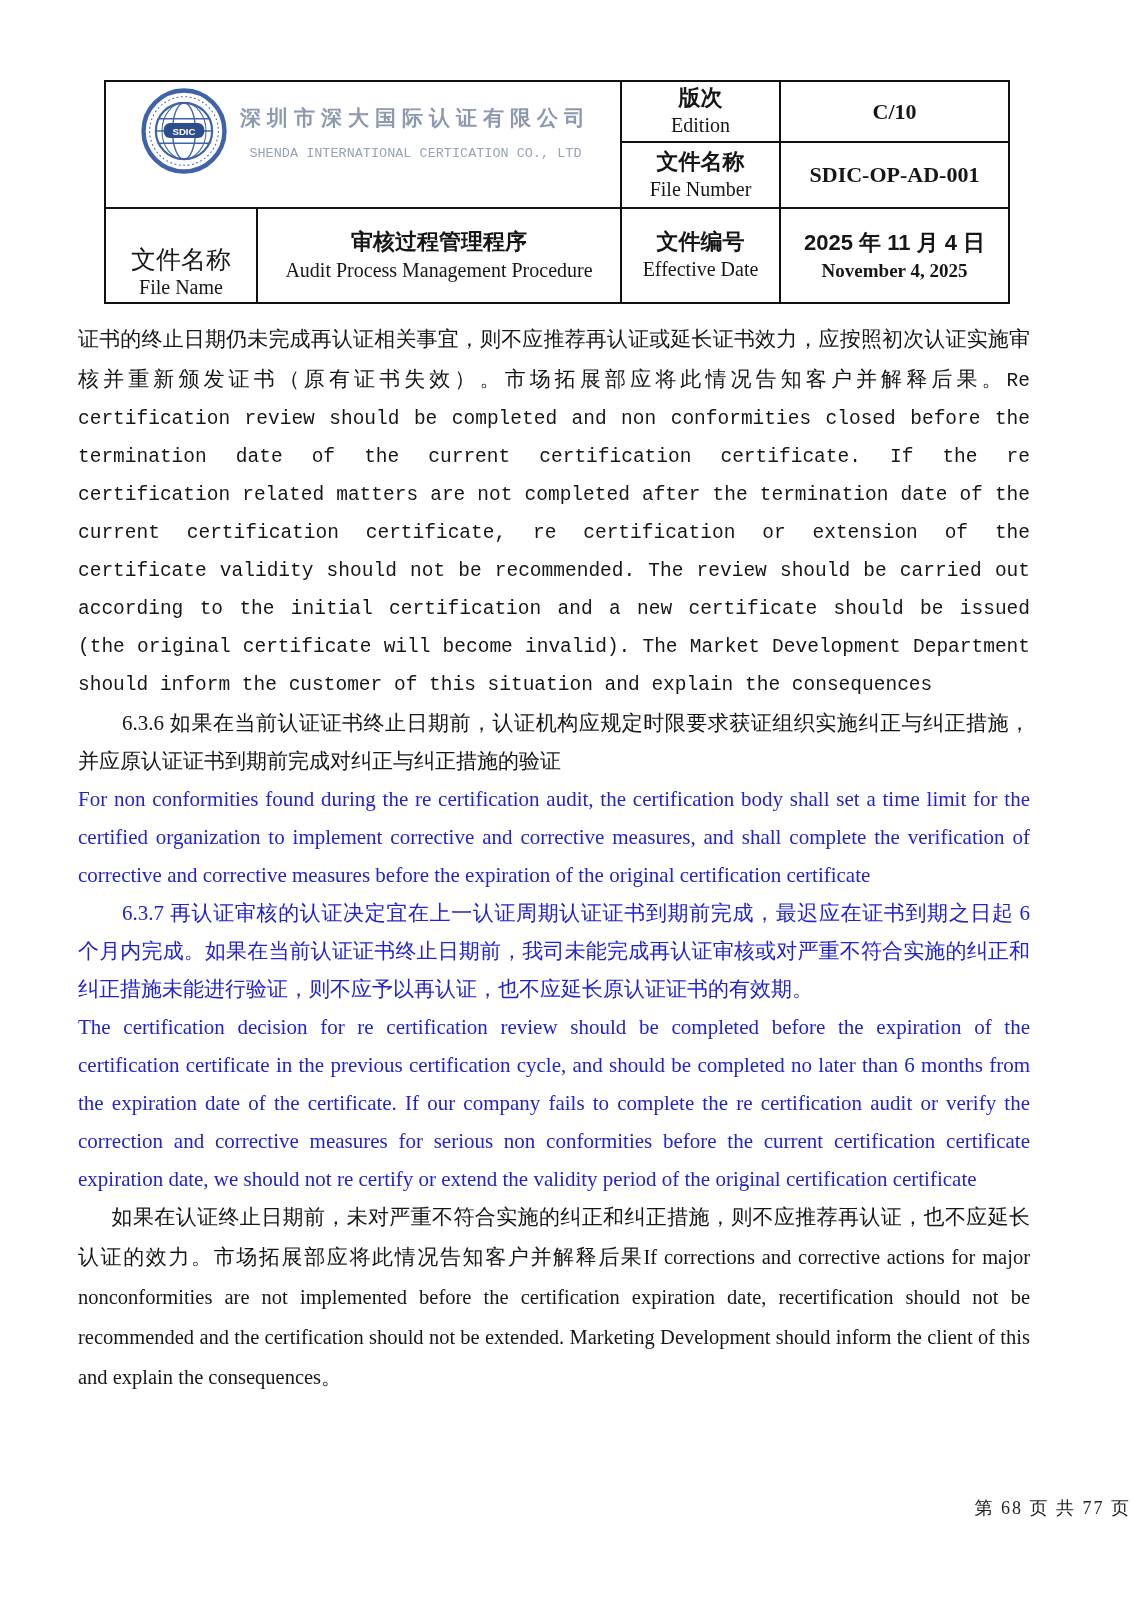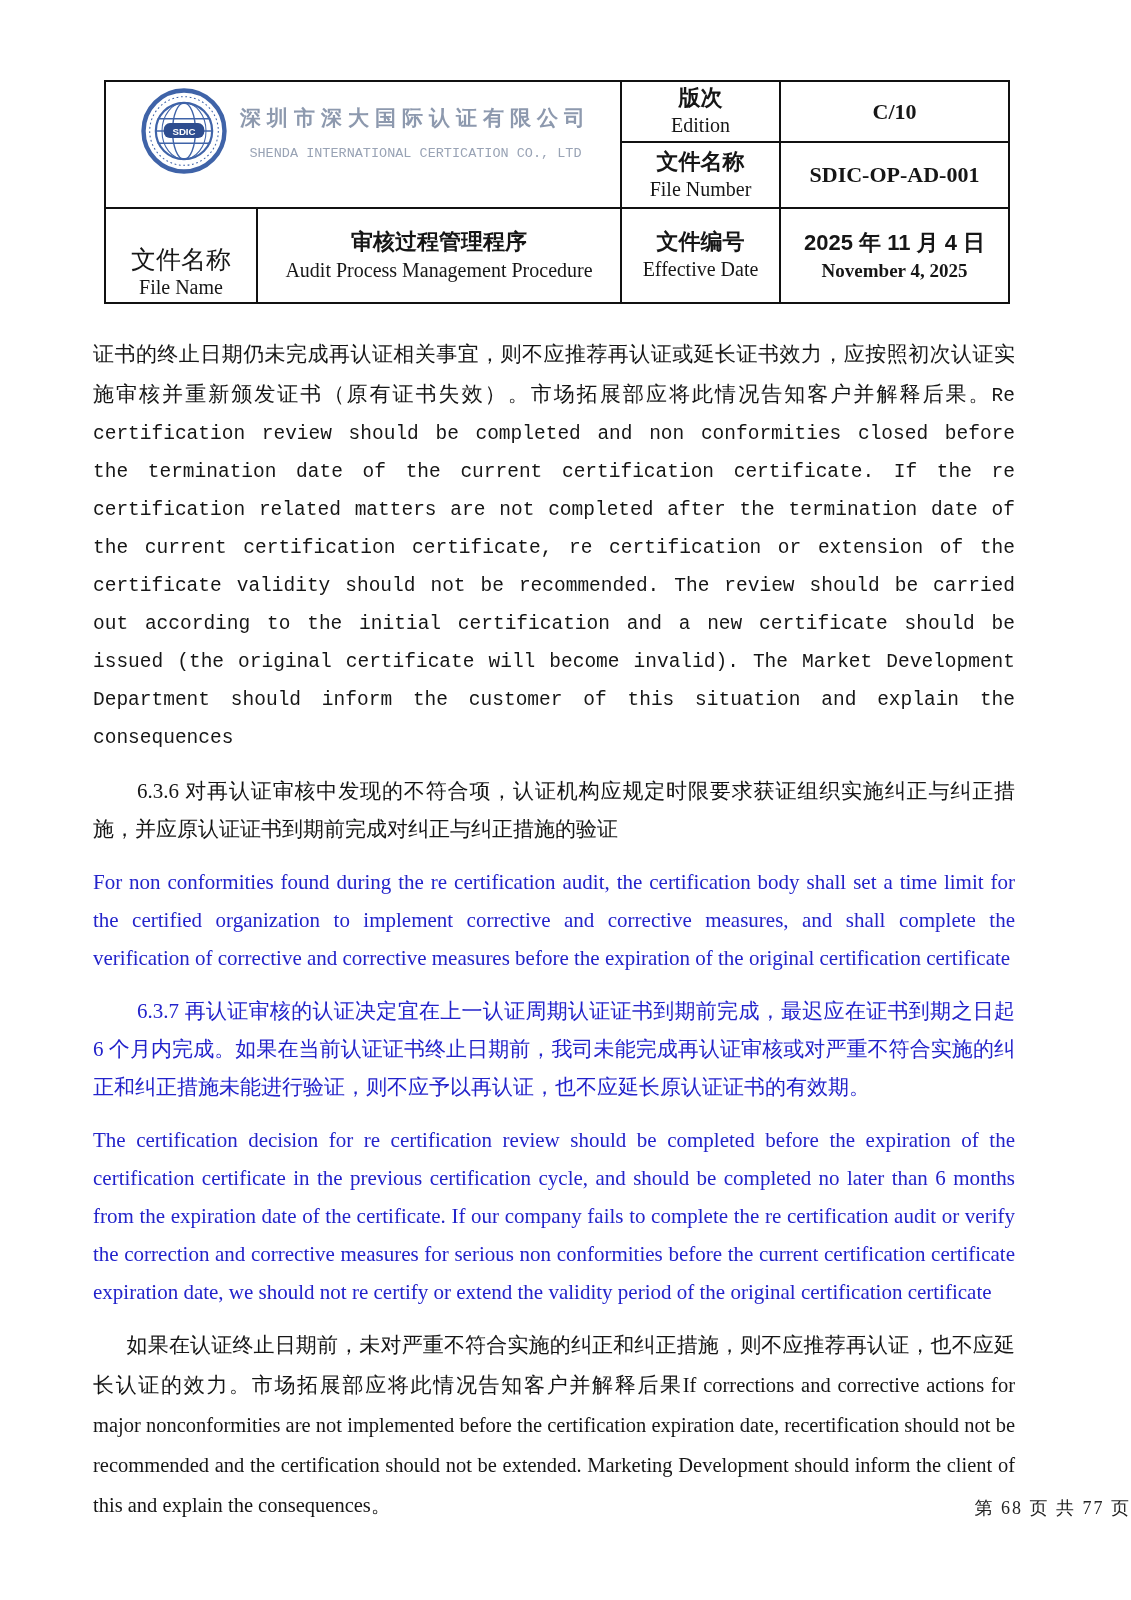--- a/index.html
+++ b/index.html
@@ -96,21 +96,21 @@
   }
 
   
   .doc-body {
     position: absolute;
     left: 78px;
     top: 320px;
     width: 952px;
   }
   .doc-body p {
-    margin: 15px;
+    margin: 0;
     text-align: justify;
     text-align-last: left;
     line-height: 38px;
   }
   .p-indent { text-indent: 2.1em; }
   .zh-black { font-size: 21px; color: #161616; }
   .en-mono  { font-family: "Liberation Mono", monospace; font-size: 19.5px; color: #161616; }
   .en-serif-black { font-size: 20.5px; color: #161616; }
   .blue { color: #2323cb; }
   .zh-blue { font-size: 21px; }
@@ -197,21 +197,21 @@
       <td>
         <span class="val-zh-sans">2025 年 11 月 4 日</span>
         <span class="val-sub">November 4, 2025</span>
       </td>
     </tr>
   </tbody>
     </table>
 
   <div class="doc-body">
     <p><span class="zh-black">证书的终止日期仍未完成再认证相关事宜，则不应推荐再认证或延长证书效力，应按照初次认证实施审核并重新颁发证书（原有证书失效）。市场拓展部应将此情况告知客户并解释后果。</span><span class="en-mono">Re certification review should be completed and non conformities closed before the termination date of the current certification certificate. If the re certification related matters are not completed after the termination date of the current certification certificate, re certification or extension of the certificate validity should not be recommended. The review should be carried out according to the initial certification and a new certificate should be issued (the original certificate will become invalid). The Market Development Department should inform the customer of this situation and explain the consequences</span></p>
-    <p class="p-indent zh-black">6.3.6 对再认证审核中发现的不符合项，认证机构应规定时限要求获证组织实施纠正与纠正措施，并应原认证证书到期前完成对纠正与纠正措施的验证</p>
+    <p class="p-indent zh-black">6.3.6 如果在当前认证证书终止日期前，认证机构应规定时限要求获证组织实施纠正与纠正措施，并应原认证证书到期前完成对纠正与纠正措施的验证</p>
     <p class="en-serif-blue blue">For non conformities found during the re certification audit, the certification body shall set a time limit for the certified organization to implement corrective and corrective measures, and shall complete the verification of corrective and corrective measures before the expiration of the original certification certificate</p>
     <p class="p-indent zh-blue blue">6.3.7 再认证审核的认证决定宜在上一认证周期认证证书到期前完成，最迟应在证书到期之日起 6 个月内完成。如果在当前认证证书终止日期前，我司未能完成再认证审核或对严重不符合实施的纠正和纠正措施未能进行验证，则不应予以再认证，也不应延长原认证证书的有效期。</p>
     <p class="en-serif-blue blue">The certification decision for re certification review should be completed before the expiration of the certification certificate in the previous certification cycle, and should be completed no later than 6 months from the expiration date of the certificate. If our company fails to complete the re certification audit or verify the correction and corrective measures for serious non conformities before the current certification certificate expiration date, we should not re certify or extend the validity period of the original certification certificate</p>
     <p class="p-indent"><span class="zh-black">如果在认证终止日期前，未对严重不符合实施的纠正和纠正措施，则不应推荐再认证，也不应延长认证的效力。市场拓展部应将此情况告知客户并解释后果</span><span class="en-serif-black">If corrections and corrective actions for major nonconformities are not implemented before the certification expiration date, recertification should not be recommended and the certification should not be extended. Marketing Development should inform the client of this and explain the consequences。</span></p>
   </div>
 
   <div class="page-footer">第 68 页 共 77 页</div>
 
 </div>
 

